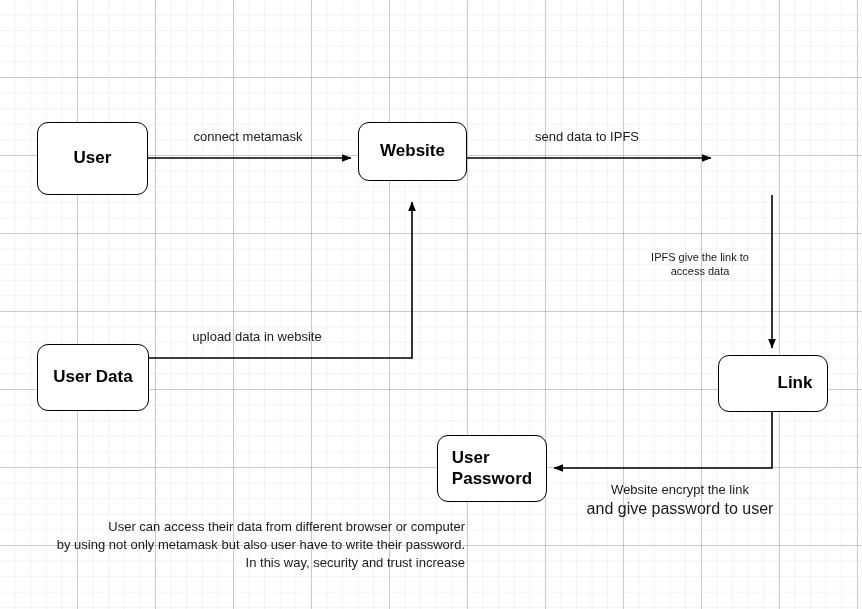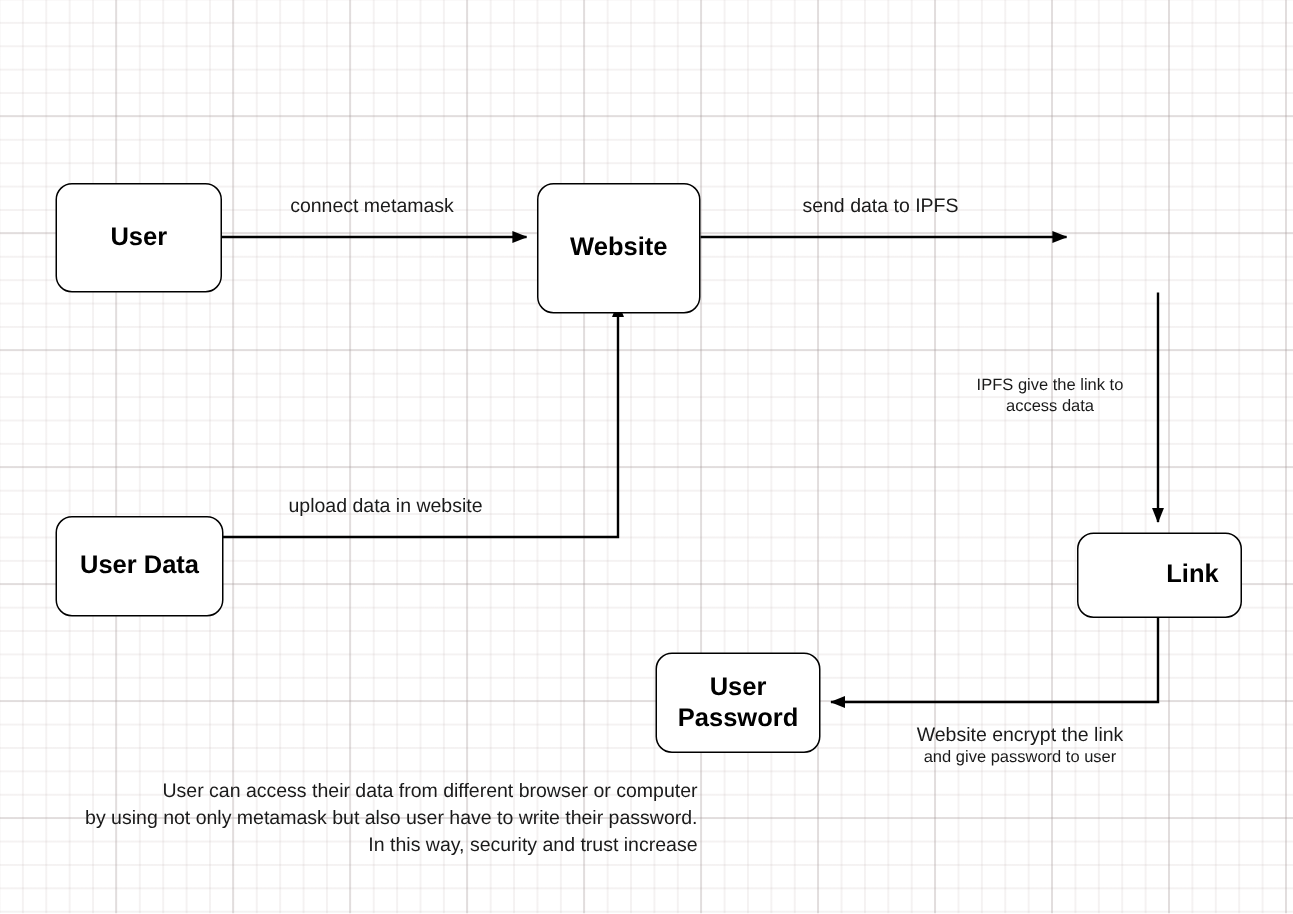--- a/index.html
+++ b/index.html
@@ -37,21 +37,21 @@
   }
   .node {
     position: absolute;
     box-sizing: border-box;
     background: #ffffff;
     border: 1.6px solid #000000;
     border-radius: 11px;
     display: flex;
     align-items: center;
     justify-content: center;
-    text-align: center;
+    text-align: left;
     font-weight: bold;
     color: #000000;
     line-height: 1.2;
   }
   .node-label {
     display: block;
     white-space: pre-line;
   }
   .edge-label {
     position: absolute;
@@ -88,21 +88,21 @@
 
     <path d="M 147 358 L 412 358 L 412 202" fill="none" stroke="#000000" stroke-width="1.6" marker-end="url(#arrow)"></path>
 
     <path d="M 772 412 L 772 468 L 554 468" fill="none" stroke="#000000" stroke-width="1.6" marker-end="url(#arrow)"></path>
   </svg>
 
   <div class="node" style="left:37px; top:122px; width:111px; height:73px; font-size:17px;">
     <span class="node-label">User</span>
   </div>
 
-  <div class="node" style="left:358px; top:122px; width:109px; height:87px; font-size:17px;">
+  <div class="node" style="left:358px; top:122px; width:109px; height:59px; font-size:17px;">
     <span class="node-label">Website</span>
   </div>
 
 
   <div class="node" style="left:37px; top:344px; width:112px; height:67px; font-size:17px;">
     <span class="node-label">User Data</span>
   </div>
 
   <div class="node" style="left:718px; top:355px; width:110px; height:57px; font-size:17px;padding-left:44px;">
     <span class="node-label">Link</span>
@@ -117,19 +117,19 @@
 
   <div class="edge-label" style="left:487px; top:129px; width:200px; font-size:13px;">send data to IPFS</div>
 
   <div class="edge-label" style="left:600px; top:251px; width:200px; font-size:11px;">IPFS give the link to
 access data</div>
 
   <div class="edge-label" style="left:157px; top:329px; width:200px; font-size:13px;text-align:center;">upload data in website</div>
 
   <div class="edge-label" style="left:580px; top:482px; width:200px; font-size:13px;">Website encrypt the link</div>
 
-  <div class="edge-label" style="left:580px; top:499px; width:200px; font-size:11px;">and give password to user</div>
+  <div class="edge-label" style="left:580px; top:499px; width:200px; font-size:16px;">and give password to user</div>
 
   <div class="caption" style="left:25px; top:518px; width:440px; font-size:13px;">User can access their data from different browser or computer
 by using not only metamask but also user have to write their password.
 In this way, security and trust increase</div>
 
 </div>
 
 </body></html>

